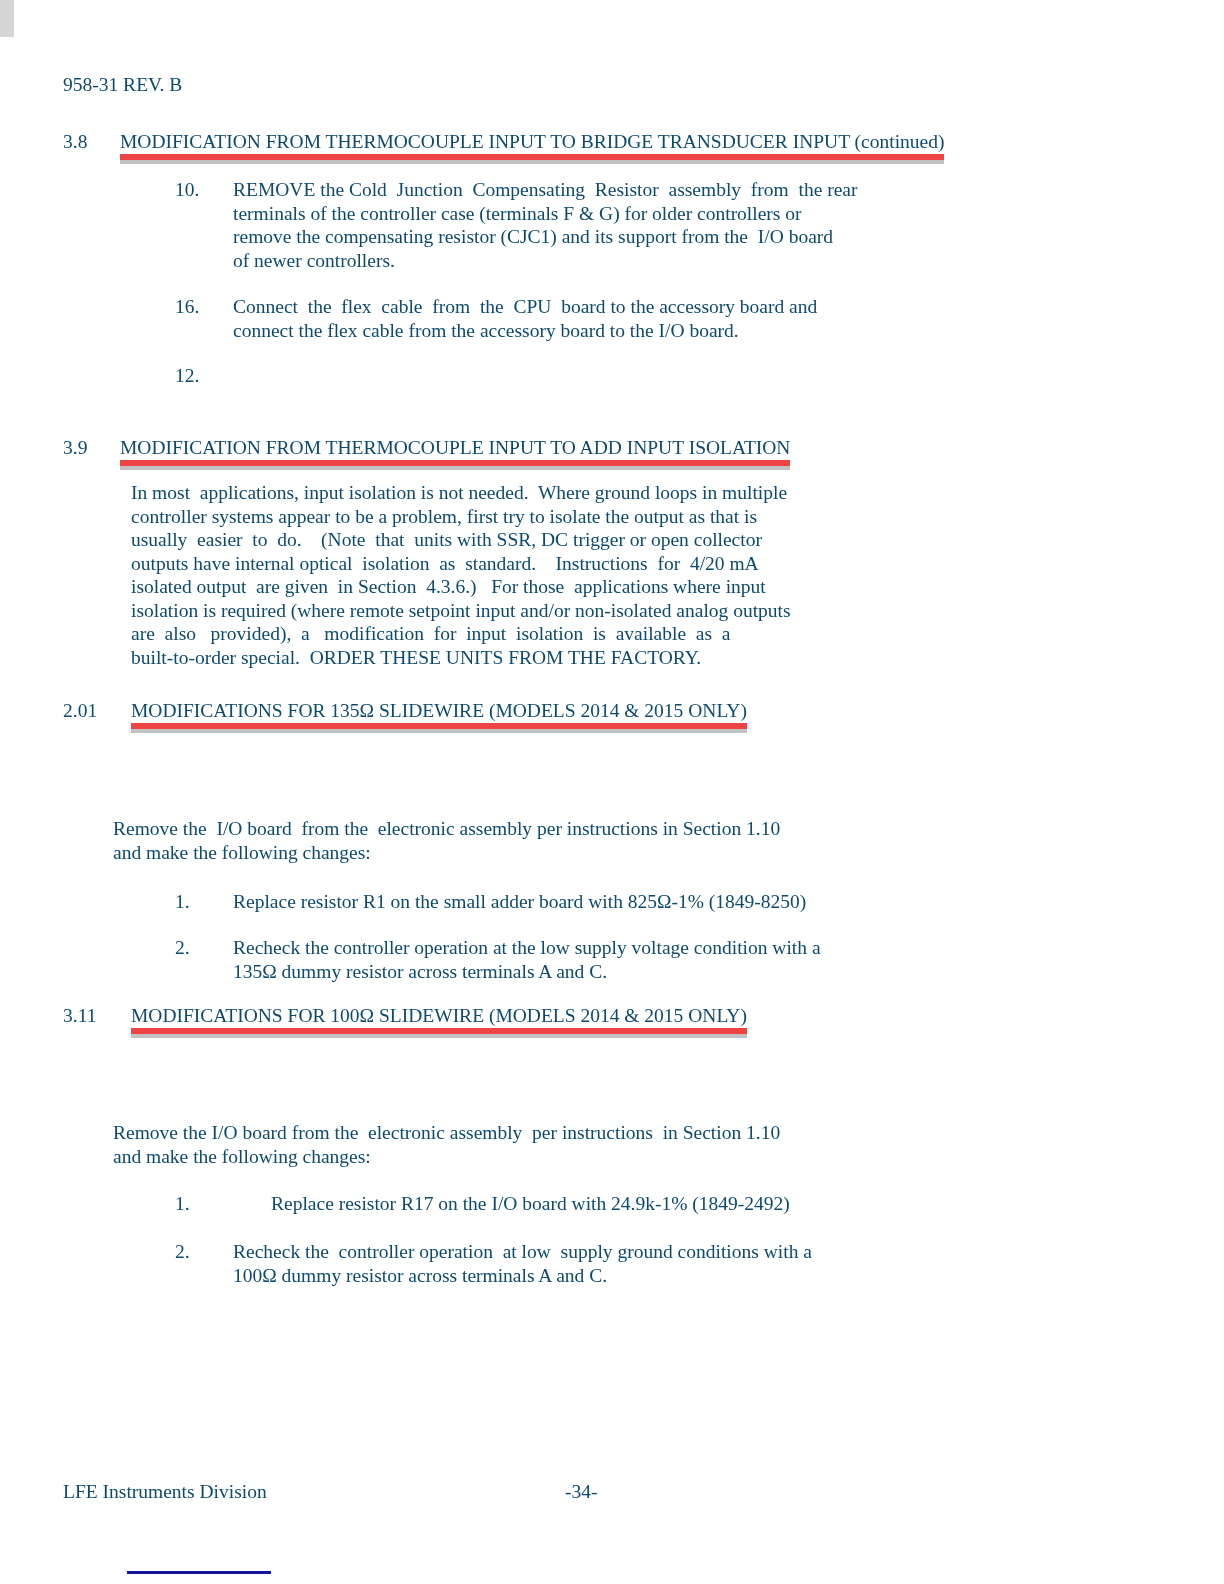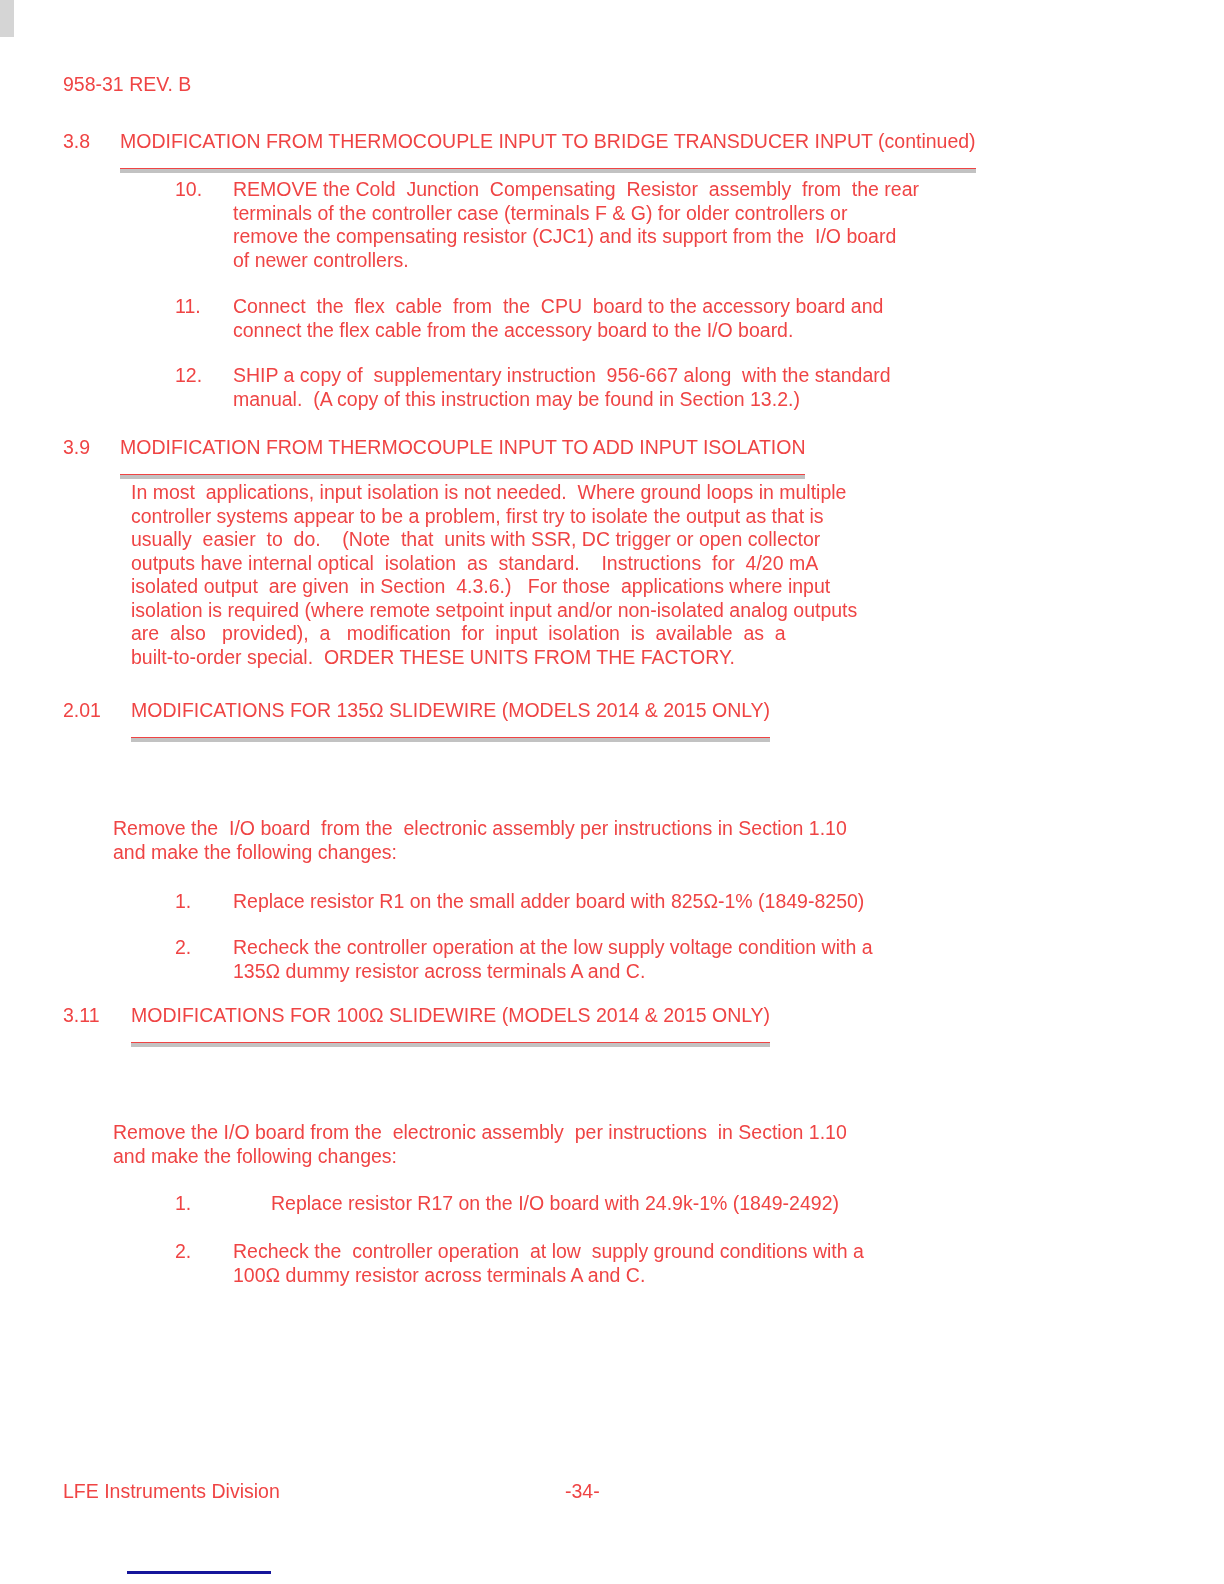--- a/index.html
+++ b/index.html
@@ -7,33 +7,33 @@
     margin: 0;
     padding: 0;
     background: #ffffff;
   }
   .page {
     position: relative;
     width: 1224px;
     height: 1584px;
     background: #ffffff;
     overflow: hidden;
-    font-family: Liberation Sans, sans-serif;
-    color: #ef4444;
+    font-family: Liberation Serif, serif;
+    color: #0c4a6e;
   }
   .mono {
     position: absolute;
     white-space: pre;
     font-size: 19.5px;
     line-height: 23.5px;
     letter-spacing: 0;
   }
   .heading-title {
-    padding-bottom: 14px;
-    border-bottom: 1px solid #ef4444;
+    padding-bottom: 0;
+    border-bottom: 6px solid #ef4444;
     box-shadow: 0 4px 0 rgba(120,120,120,0.45);
   }
   .corner-artifact {
     position: absolute;
     left: 0;
     top: 0;
     width: 14px;
     height: 37px;
     background: #d5d5d5;
   }
@@ -57,27 +57,25 @@
 
   <div class="mono" style="left:63px; top:130px;">3.8</div>
   <div class="mono heading-title" style="left:120px; top:130px;">MODIFICATION FROM THERMOCOUPLE INPUT TO BRIDGE TRANSDUCER INPUT (continued)</div>
 
   <div class="mono" style="left:175px; top:178px;">10.</div>
   <div class="mono" style="left:233px; top:178px;">REMOVE the Cold  Junction  Compensating  Resistor  assembly  from  the rear
 terminals of the controller case (terminals F &amp; G) for older controllers or
 remove the compensating resistor (CJC1) and its support from the  I/O board
 of newer controllers.</div>
 
-  <div class="mono" style="left:175px; top:295px;">11.</div>
+  <div class="mono" style="left:175px; top:295px;">16.</div>
   <div class="mono" style="left:233px; top:295px;">Connect  the  flex  cable  from  the  CPU  board to the accessory board and
 connect the flex cable from the accessory board to the I/O board.</div>
 
   <div class="mono" style="left:175px; top:364px;">12.</div>
-  <div class="mono" style="left:233px; top:364px;">SHIP a copy of  supplementary instruction  956-667 along  with the standard
-manual.  (A copy of this instruction may be found in Section 13.2.)</div>
 
   <div class="mono" style="left:63px; top:436px;">3.9</div>
   <div class="mono heading-title" style="left:120px; top:436px;">MODIFICATION FROM THERMOCOUPLE INPUT TO ADD INPUT ISOLATION</div>
 
   <div class="mono" style="left:113px; top:481px;margin-left:18px;">In most  applications, input isolation is not needed.  Where ground loops in multiple
 controller systems appear to be a problem, first try to isolate the output as that is
 usually  easier  to  do.    (Note  that  units with SSR, DC trigger or open collector
 outputs have internal optical  isolation  as  standard.    Instructions  for  4/20 mA
 isolated output  are given  in Section  4.3.6.)   For those  applications where input
 isolation is required (where remote setpoint input and/or non-isolated analog outputs

